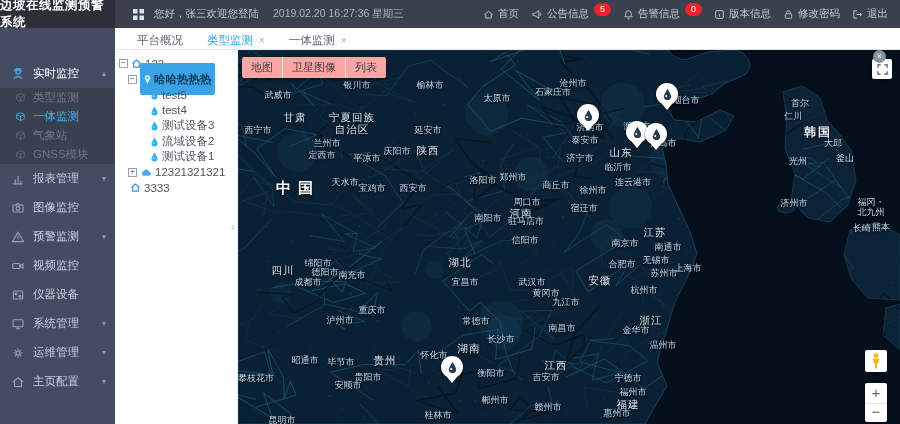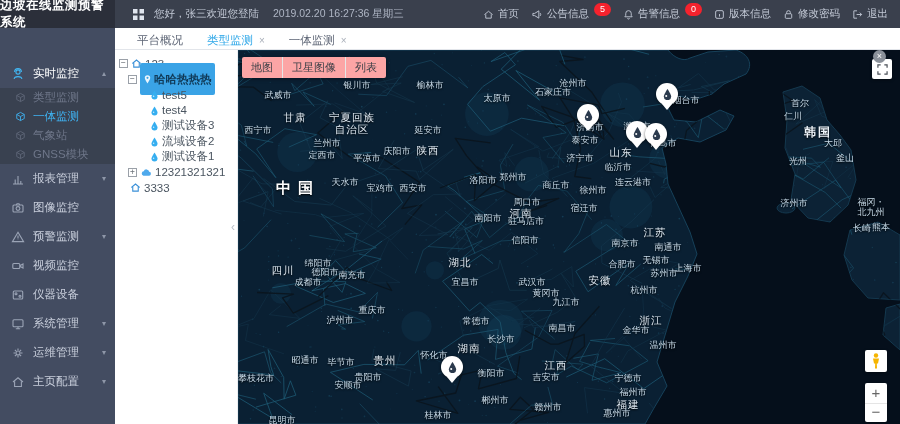--- a/index.html
+++ b/index.html
@@ -1071,21 +1071,21 @@
         <span class="map-label" style="left: 40px; top: 45px;">武威市</span>
         <span class="map-label" style="left: 119px; top: 35px;">银川市</span>
         <span class="map-label" style="left: 192px; top: 35px;">榆林市</span>
         <span class="map-label" style="left: 20px; top: 80px;">西宁市</span>
         <span class="map-label" style="left: 62px; top: 93px; margin-left: 27px;">兰州市</span>
         <span class="map-label" style="left: 190px; top: 80px;">延安市</span>
         <span class="map-label" style="left: 84px; top: 105px;">定西市</span>
         <span class="map-label" style="left: 147px; top: 101px; margin-left: 12px;">庆阳市</span>
         <span class="map-label" style="left: 129px; top: 108px;">平凉市</span>
         <span class="map-label" style="left: 107px; top: 132px;">天水市</span>
-        <span class="map-label" style="left: 142px; top: 138px; text-align: right;">宝鸡市</span>
+        <span class="map-label" style="left: 134px; top: 138px; text-align: right;">宝鸡市</span>
         <span class="map-label" style="left: 175px; top: 138px;">西安市</span>
         <span class="map-label" style="left: 259px; top: 48px;">太原市</span>
         <span class="map-label" style="left: 315px; top: 42px;">石家庄市</span>
         <span class="map-label" style="left: 335px; top: 33px;">沧州市</span>
         <span class="map-label" style="left: 347px; top: 90px;">泰安市</span>
         <span class="map-label" style="left: 352px; top: 77px;">济南市</span>
         <span class="map-label" style="left: 399px; top: 76px;">潍坊市</span>
         <span class="map-label" style="left: 448px; top: 50px;">烟台市</span>
         <span class="map-label" style="left: 425px; top: 93px;">青岛市</span>
         <span class="map-label" style="left: 342px; top: 108px;">济宁市</span>

